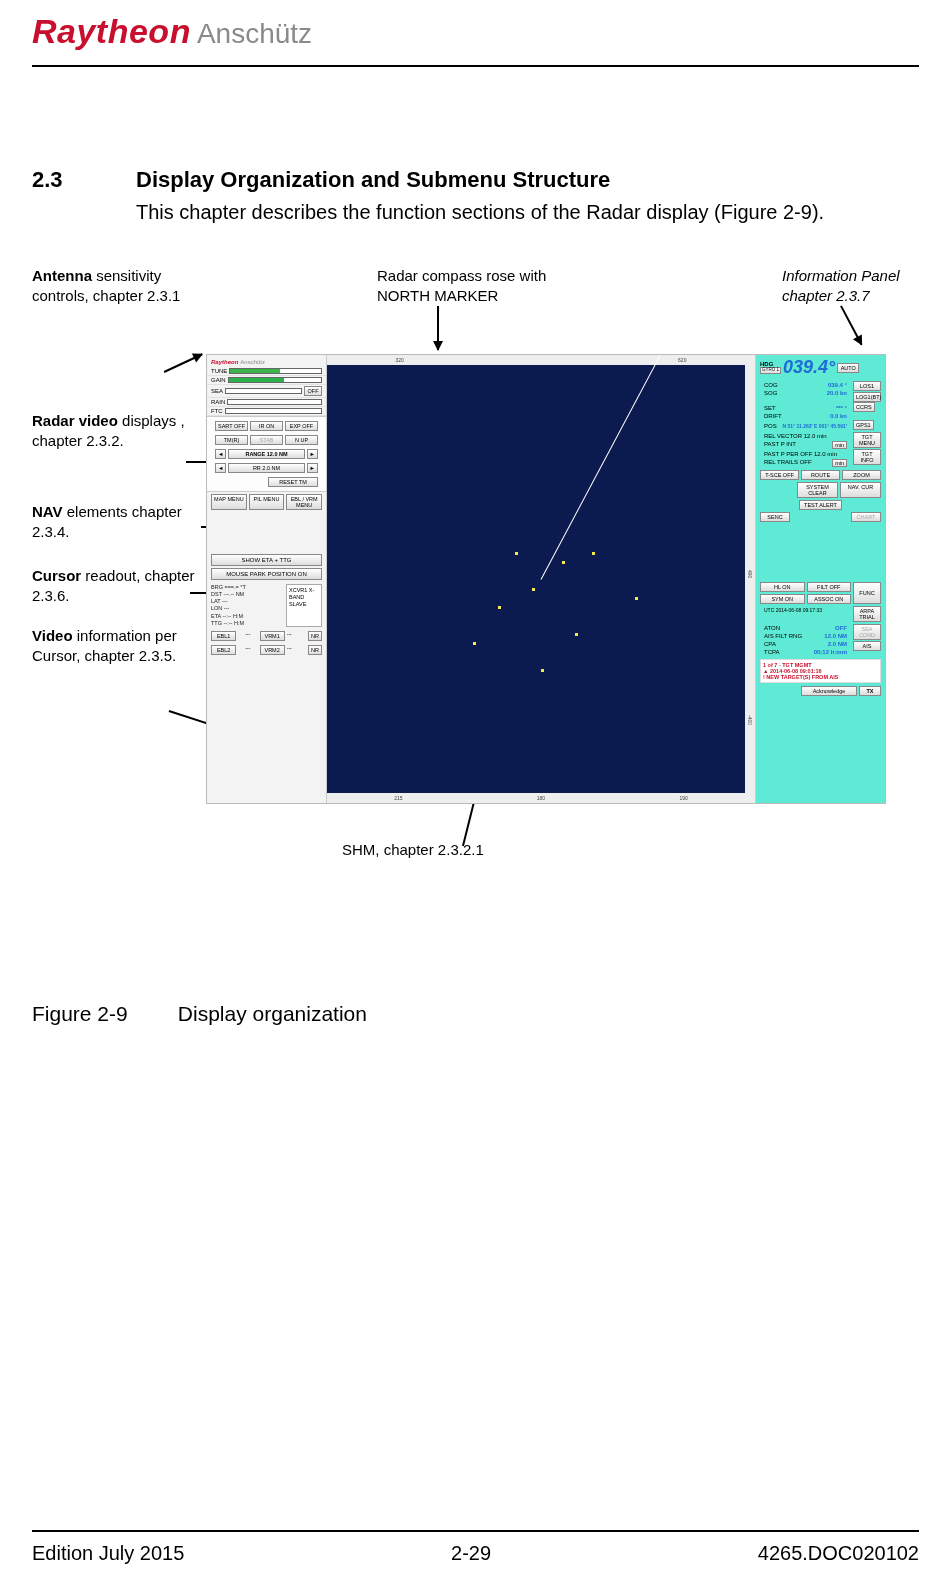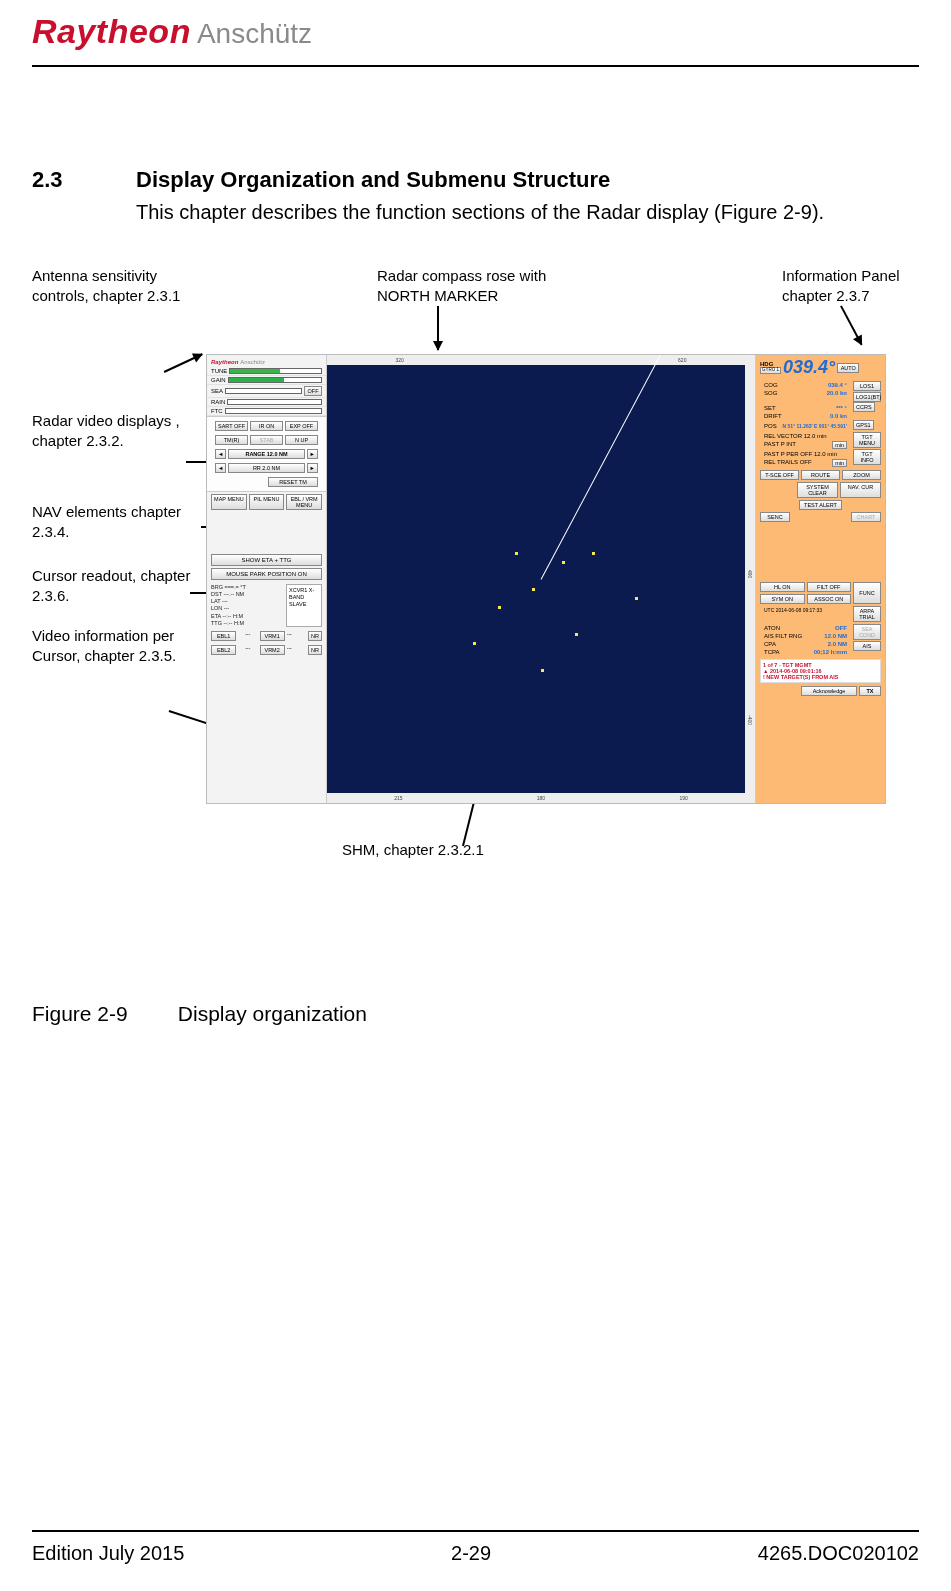--- a/index.html
+++ b/index.html
@@ -48,21 +48,21 @@
   .sec-title { font-weight: 700; font-size: 22px; }
   .sec-desc { font-size: 20px; margin-top: 6px; line-height: 1.35; }
 
   .figure-wrap { position: relative; width: 100%; height: 640px; margin-top: 40px; }
 
   .callout {
     position: absolute;
     font-size: 15px;
     line-height: 1.3;
   }
-  .callout b { font-weight: 400; }
+  .callout b { font-weight: 700; }
 
   
   .radar {
     position: absolute;
     left: 174px;
     top: 88px;
     width: 680px;
     height: 450px;
     background: #fff;
     border: 1px solid #bbb;
@@ -94,21 +94,21 @@
   .ppi .ruler-top, .ppi .ruler-bot { position:absolute; left:0; right:0; height:10px; background:#eee; font-size:5px; color:#444; display:flex; justify-content:space-around; align-items:center; }
   .ppi .ruler-top { top:0; }
   .ppi .ruler-bot { bottom:0; }
   .ppi .ruler-left, .ppi .ruler-right { position:absolute; top:10px; bottom:10px; width:10px; background:#eee; font-size:5px; color:#444; writing-mode:vertical-rl; display:flex; justify-content:space-around; align-items:center; }
   .ppi .ruler-right{ right:0; }
   .hdgline { position:absolute; left:50%; top:50%; width:260px; height:1px; background:#fff; transform-origin:left center; transform:rotate(-62deg); }
   .blip { position:absolute; width:3px; height:3px; background:#f7e84e; }
 
   .right-panel {
     position:absolute; right:0; top:0; width:130px; height:100%;
-    background:#fdba74; border-left:1px solid #ccc;
+    background:#5eead4; border-left:1px solid #ccc;
     font-size:6px;
   }
   .rp-hdg { display:flex; align-items:center; gap:2px; padding:2px 4px; }
   .rp-hdg .val { color:#206bd6; font-weight:800; font-size:18px; font-style:italic; }
   .rp-line { display:flex; justify-content:space-between; padding:1px 4px; font-size:6px; }
   .rp-line .v { color:#206bd6; font-weight:700; }
   .rp-btn { border:1px solid #888; background:linear-gradient(#fff,#ddd); font-size:5.5px; padding:1px 2px; text-align:center; }
   .rp-row { display:flex; gap:2px; padding:1px 4px; }
   .rp-row .rp-btn { flex:1; }
   .rp-grid { display:grid; grid-template-columns:1fr 28px; gap:2px; padding:1px 4px; }
@@ -182,21 +182,21 @@
     <div class="callout" style="left:0; top:300px; width:170px;">
       <b>Cursor</b><span> readout, chapter 2.3.6.</span>
     </div>
     <div class="callout" style="left:0; top:360px; width:175px;">
       <b>Video</b><span> information per Cursor, chapter 2.3.5.</span>
     </div>
 
     <div class="callout" style="left:345px; top:0; width:180px;">
       <span>Radar compass rose with NORTH MARKER</span>
     </div>
-    <div class="callout" style="left:750px; top:0; width:150px;">
+    <div class="callout" style="left:750px; top:0; width:150px;font-style:italic;">
       <span>Information Panel chapter 2.3.7</span>
     </div>
 
     <div class="callout" style="left:310px; top:574px;text-align:right;">
       <span>SHM, chapter 2.3.2.1</span>
     </div>
 
     <div class="arrow" style="left:132px; top:105px; width:42px; transform:rotate(-25deg); transform-origin:left center;"></div>
     <div class="arrow" style="left:154px; top:195px; width:42px;"></div>
     <div class="arrow" style="left:169px; top:260px; width:28px;"></div>

